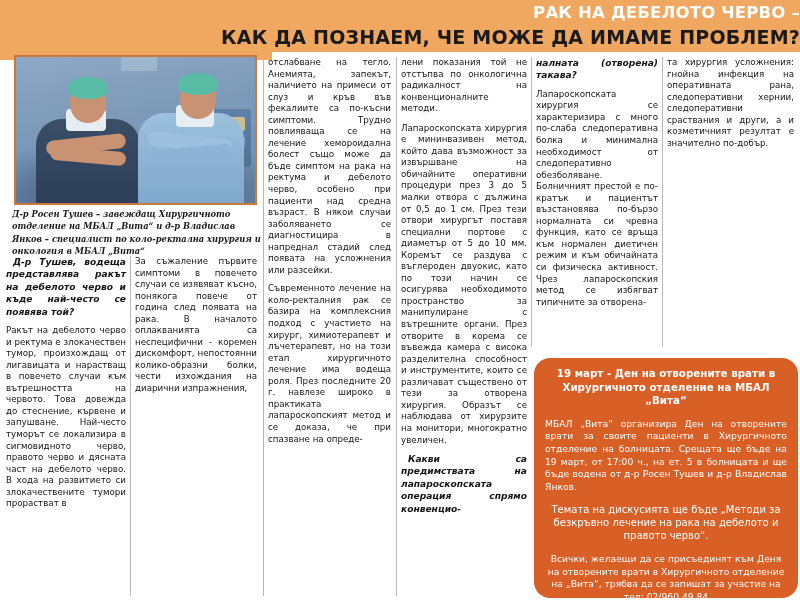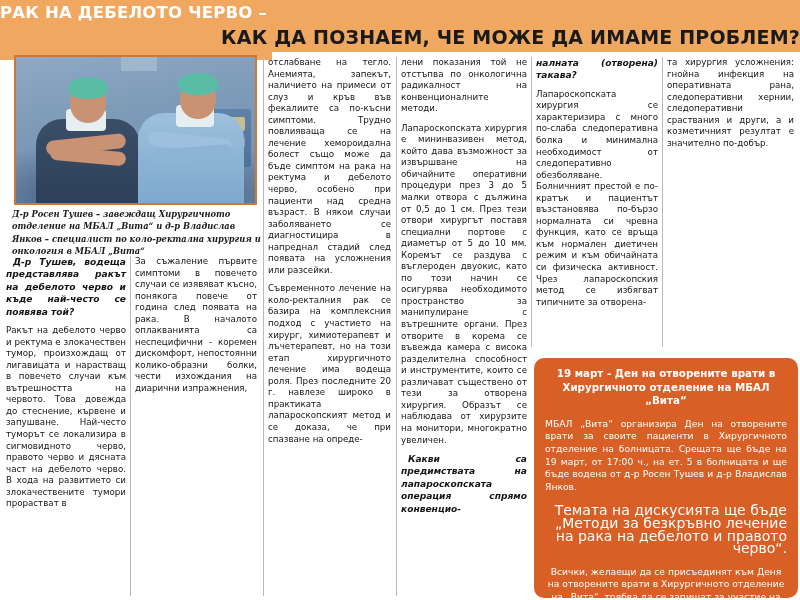--- a/index.html
+++ b/index.html
@@ -38,21 +38,21 @@
     top: 0;
     width: 272px;
     height: 60px;
     background: #f0a860;
   }
   #title-line1 {
     position: absolute;
     left: 0;
     top: 3px;
     width: 800px;
-    text-align: left;
+    text-align: right;
     color: #ffffff;
     font-weight: bold;
     font-size: 16.5px;
     letter-spacing: 0.2px;
     font-family: "DejaVu Sans", sans-serif;
   }
   #title-line2 {
     position: absolute;
     left: 0;
     top: 26px;
@@ -207,43 +207,43 @@
   #col6 { left: 667px; top: 57px;  width: 127px; height: 120px; }
 
   
   #event-box {
     position: absolute;
     left: 534px;
     top: 358px;
     width: 264px;
     height: 240px;
     background: #d85f26;
-    border-radius: 10px;
+    border-radius: 16px;
     box-sizing: border-box;
     padding: 9px 11px 8px 11px;
     color: #ffffff;
     font-family: "DejaVu Sans", sans-serif;
   }
   #event-heading {
     font-weight: bold;
     font-size: 10.3px;
     line-height: 13.6px;
     text-align: center;
     margin-bottom: 10px;
   }
   #event-p1 {
     font-size: 9.2px;
     line-height: 12.6px;
     text-align: justify;
     margin-bottom: 11px;
   }
   #event-p2 {
-    font-size: 14px;
+    font-size: 10px;
     line-height: 12.6px;
-    text-align: right;
+    text-align: center;
     margin-bottom: 11px;
   }
   #event-p3 {
     font-size: 9.2px;
     line-height: 12.6px;
     text-align: center;
   }
 </style>
 </head>
 <body>

